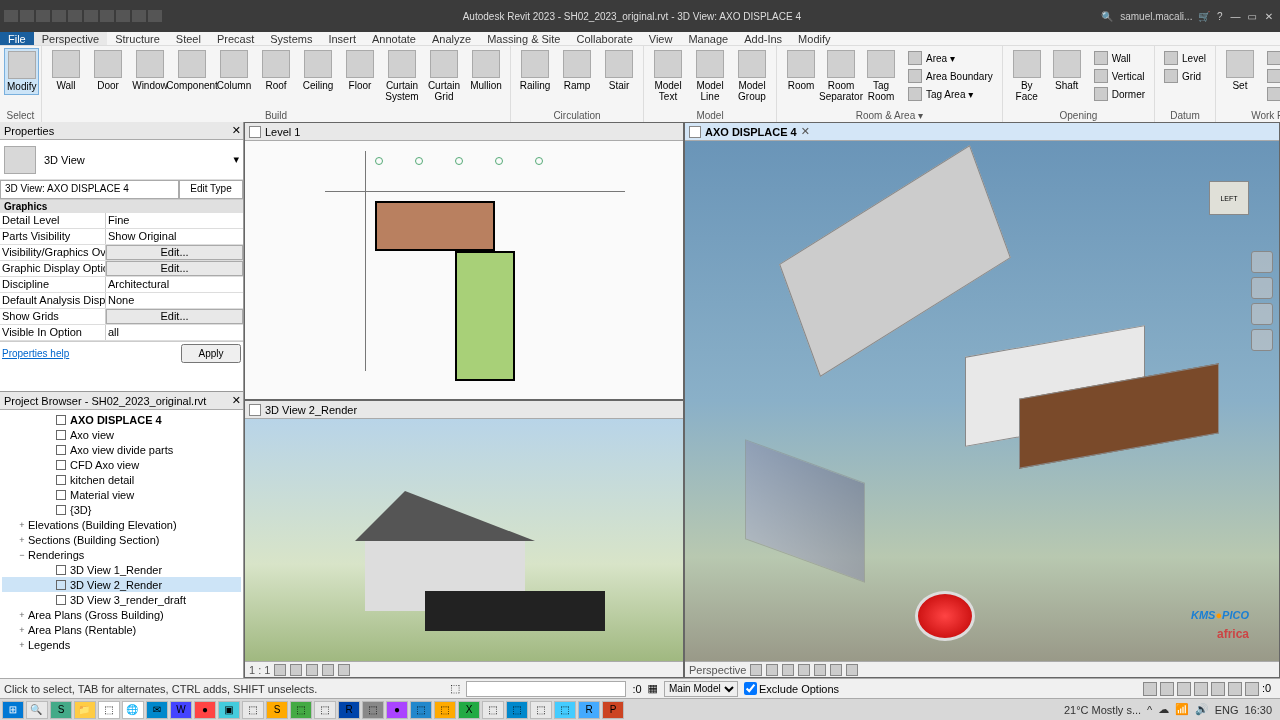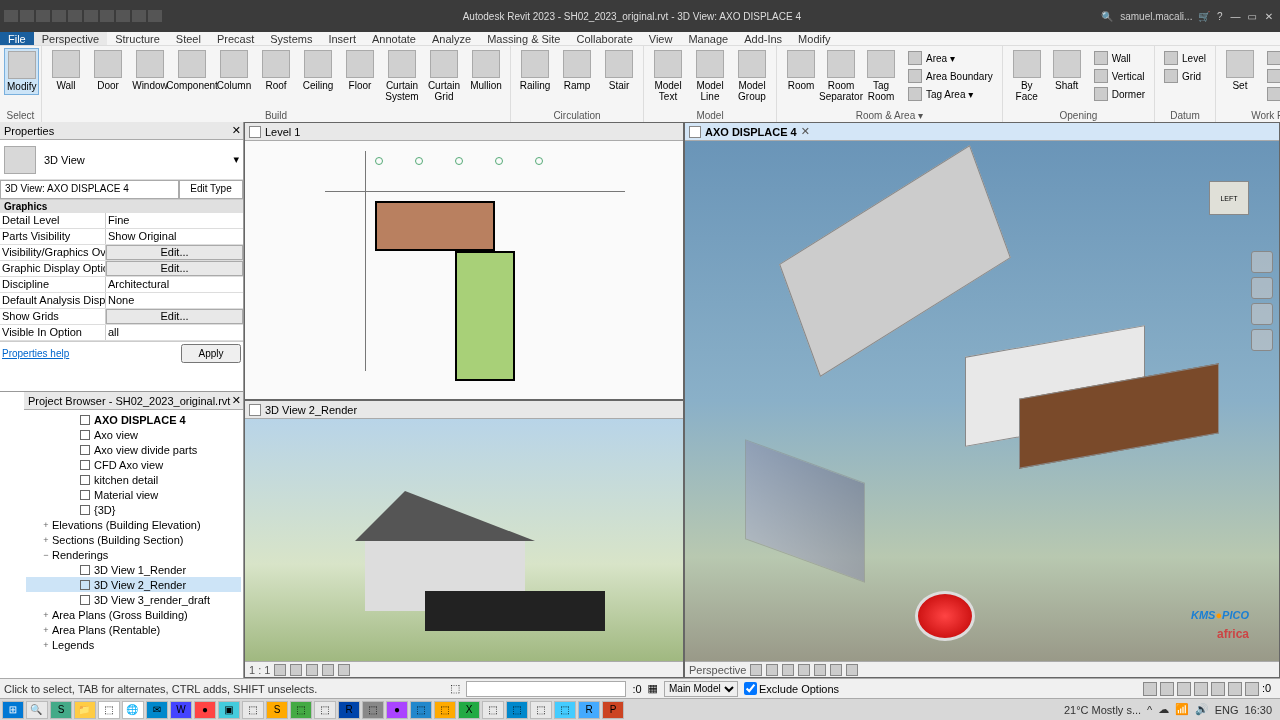--- a/index.html
+++ b/index.html
@@ -44,21 +44,21 @@
 .prop-drop .edit { width:64px; font-size:10px; text-align:center; border:1px solid #aaa; cursor:pointer; line-height:16px; }
 .prop-cat { background:#e0e0e0; padding:1px 4px; font-size:10px; font-weight:bold; }
 .prop-row { height:16px; display:flex; border-bottom:1px solid #ddd; font-size:10px; }
 .prop-row .k { width:106px; padding:1px 2px; border-right:1px solid #ccc; overflow:hidden; white-space:nowrap; }
 .prop-row .v { flex:1; padding:1px 2px; background:#fff; }
 .prop-row .btn { flex:1; background:#e8e8e8; text-align:center; border:1px solid #aaa; cursor:pointer; }
 .prop-foot { display:flex; padding:2px; gap:4px; border-top:1px solid #ccc; align-items:center;}
 .prop-foot a { color:#0066cc; font-size:10px; flex:1; text-decoration:underline; }
 .prop-foot button { width:60px; font-size:10px; padding:2px; }
 
-.browser { flex:1; display:flex; flex-direction:column; overflow:hidden;margin-left:24px; }
+.browser { flex:1; display:flex; flex-direction:column; overflow:hidden; }
 .tree { flex:1; overflow-y:auto; padding:2px; font-size:11px; }
 .tree .node { display:flex; align-items:center; height:15px; white-space:nowrap; cursor:pointer; }
 .tree .node .exp { width:12px; text-align:center; color:#666; font-size:9px; }
 .tree .node .box { width:10px; height:10px; border:1px solid #666; margin-right:4px; }
 .tree .node.bold { font-weight:bold; }
 .tree .node.sel { background:#cde4f7; }
 
 .views { flex:1; display:grid; grid-template-columns:440px 1fr; grid-template-rows:1fr 1fr; position:relative; }
 .viewpane { border:1px solid #666; display:flex; flex-direction:column; position:relative; }
 .viewpane.big { grid-row:1/3; grid-column:2; }

